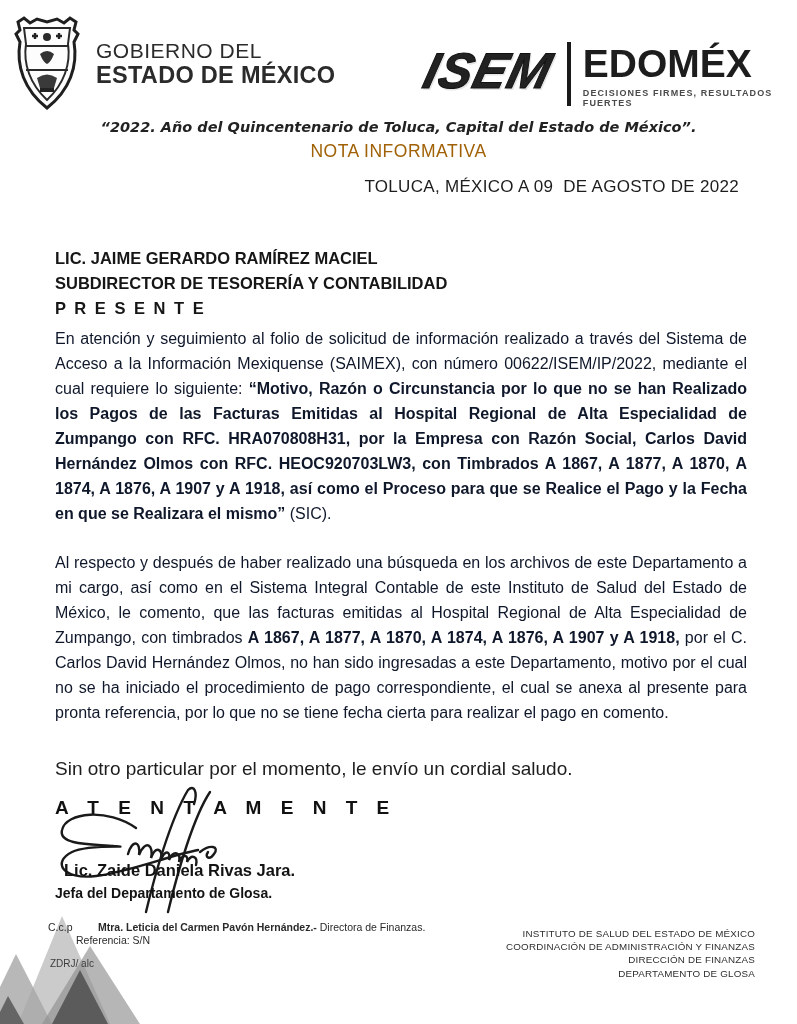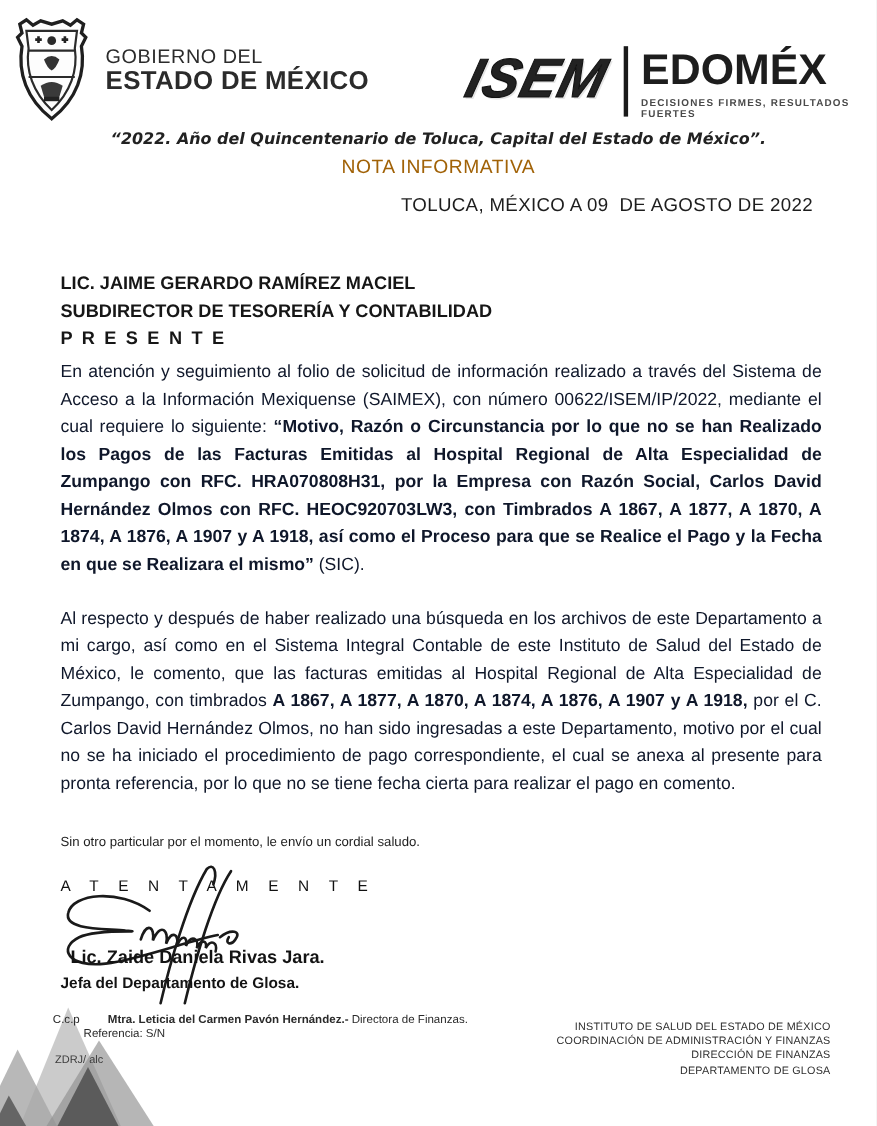--- a/index.html
+++ b/index.html
@@ -12,21 +12,21 @@
     background: #ffffff;
     overflow: hidden;
     font-family: "Liberation Sans", sans-serif;
     color: #1c1c1c;
   }
 
   
   .brand-left { position: absolute; top: 14px; left: 10px; display: flex; align-items: center; }
   .shield { width: 74px; height: 100px; }
   .gob-text { margin-left: 12px; line-height: 1.08; color: #2b2b2b; }
-  .gob-line1 { font-size: 18px; letter-spacing: 0.5px; font-weight: 400; }
+  .gob-line1 { font-size: 21px; letter-spacing: 0.5px; font-weight: 400; }
   .gob-line2 { font-size: 23.5px; font-weight: 700; letter-spacing: 0.3px; }
 
   .brand-right { position: absolute; top: 40px; left: 425px; display: flex; align-items: flex-start; }
   .isem-logo {
     font-size: 50px; font-weight: 900; font-style: italic;
     letter-spacing: 1px; color: #222;
     transform: skewX(-14deg);
     -webkit-text-stroke: 1px #111;
     text-shadow: 2px 2px 0 #e6e6e6;
     margin-top: 2px;
@@ -61,26 +61,26 @@
 
   
   .para {
     position: absolute; left: 55px; width: 692px;
     font-size: 16px; line-height: 25px;
     text-align: justify; color: #0f172a;
   }
   .para b, .para .run-b { font-weight: 700; }
   .p1 { top: 326px; }
   .p2 { top: 550px; }
-  .closing { position: absolute; left: 55px; top: 758px; font-size: 12px; color: #1d1d1d; }
+  .closing { position: absolute; left: 55px; top: 758px; font-size: 19px; color: #1d1d1d; }
 
   
   .atentamente {
     position: absolute; left: 55px; top: 797px;
-    font-weight: 400; font-size: 14px; letter-spacing: 7px; color: #111;
+    font-weight: 700; font-size: 19px; letter-spacing: 7px; color: #111;
   }
   .sig-svg { position: absolute; left: 48px; top: 786px; pointer-events: none; }
   .sig-name  { position: absolute; left: 64px; top: 861px; font-weight: 700; font-size: 16.5px; color: #131313; }
   .sig-title { position: absolute; left: 55px; top: 885px; font-weight: 700; font-size: 14px; color: #131313; }
 
   
   .ccp-block { position: absolute; left: 48px; top: 921px; font-size: 10.5px; color: #2a2a2a; line-height: 13px; }
   .ccp-row { display: flex; }
   .ccp-label { width: 28px; }
   .ccp-runs b { font-weight: 700; padding-left: 22px; }

